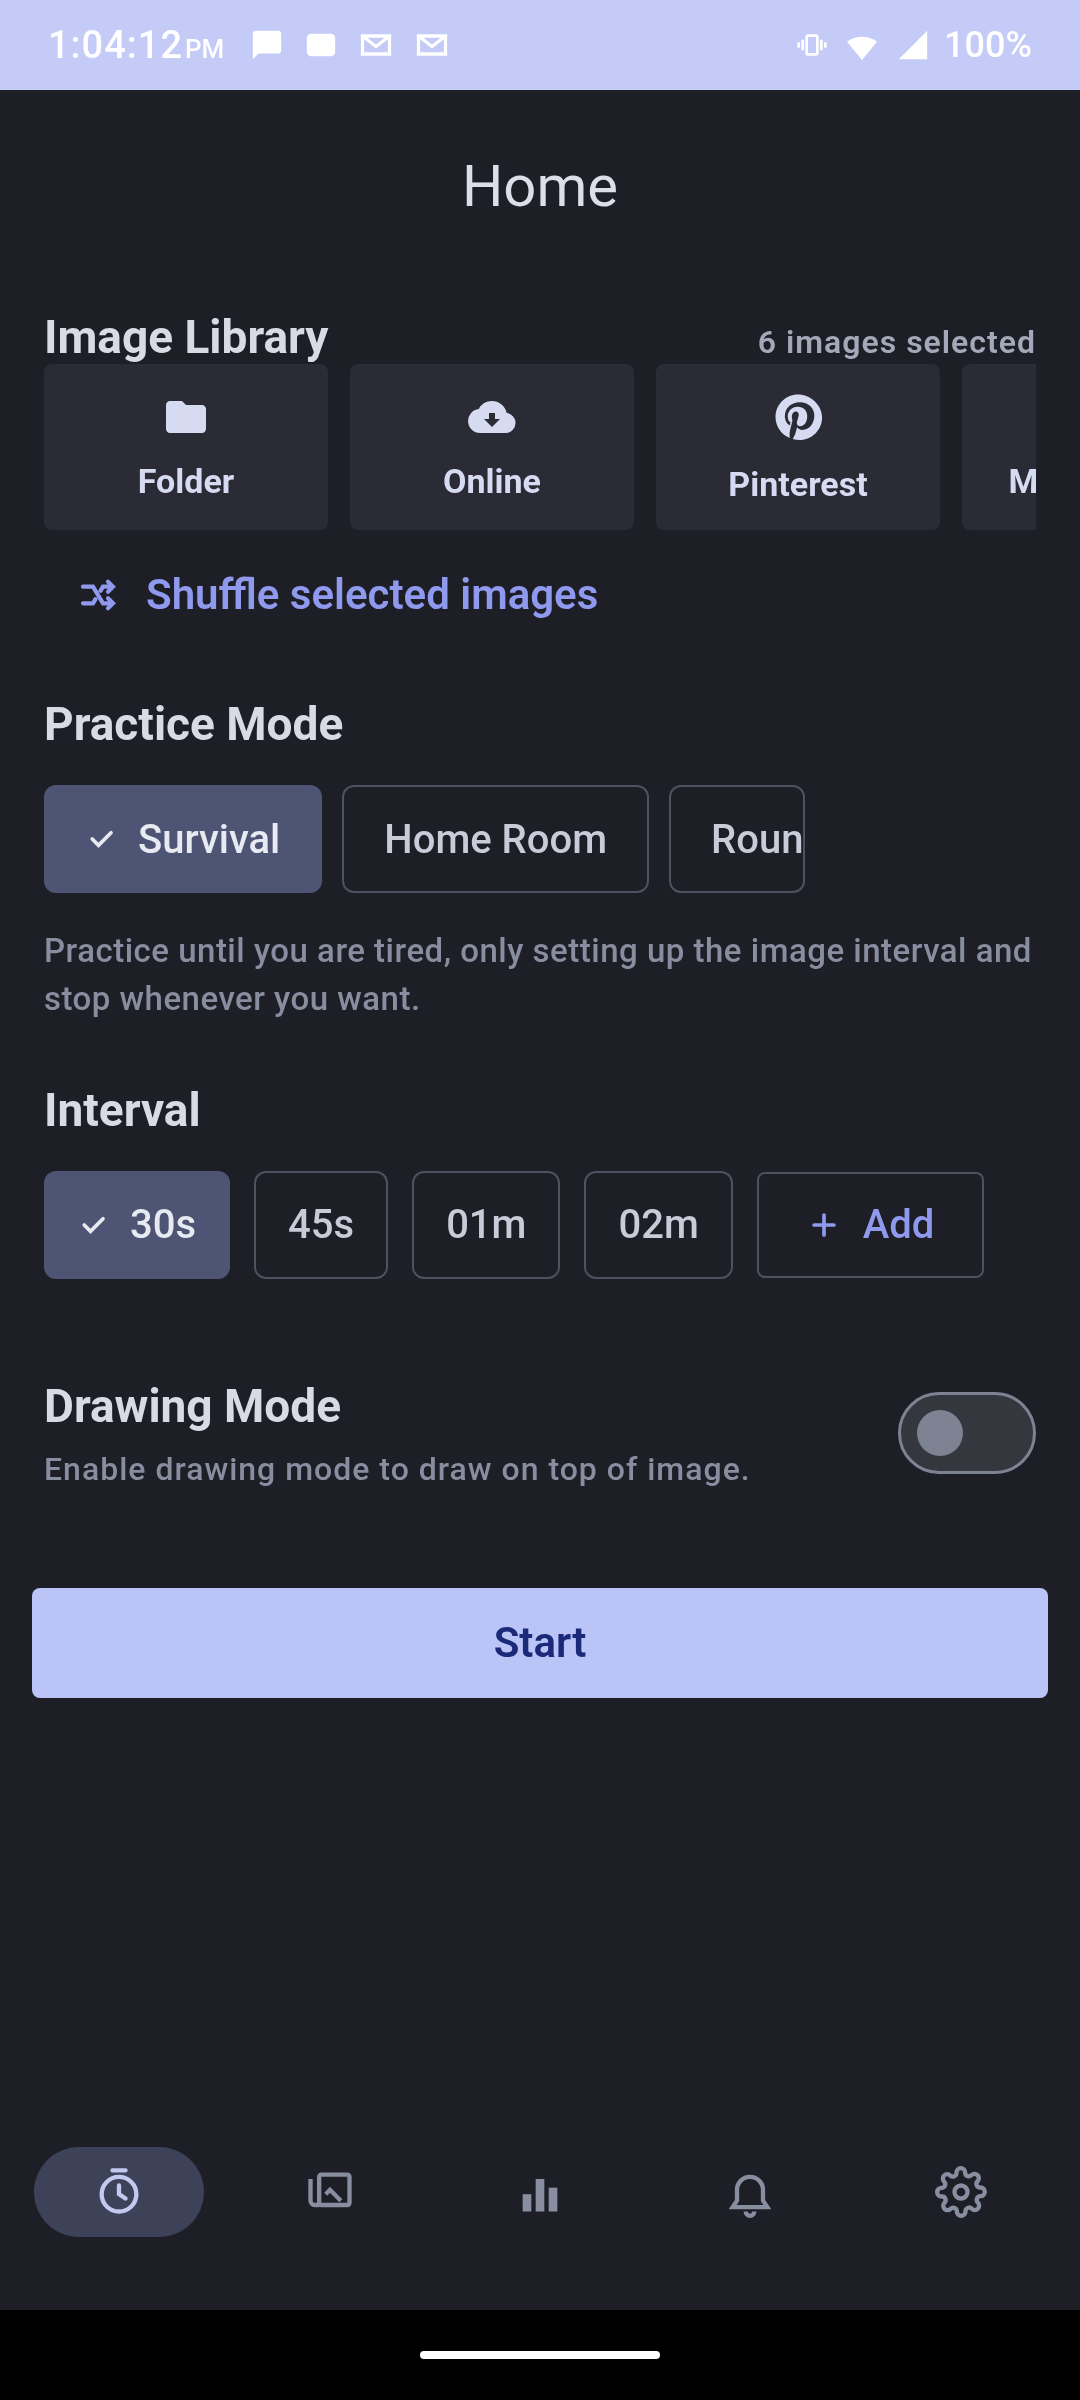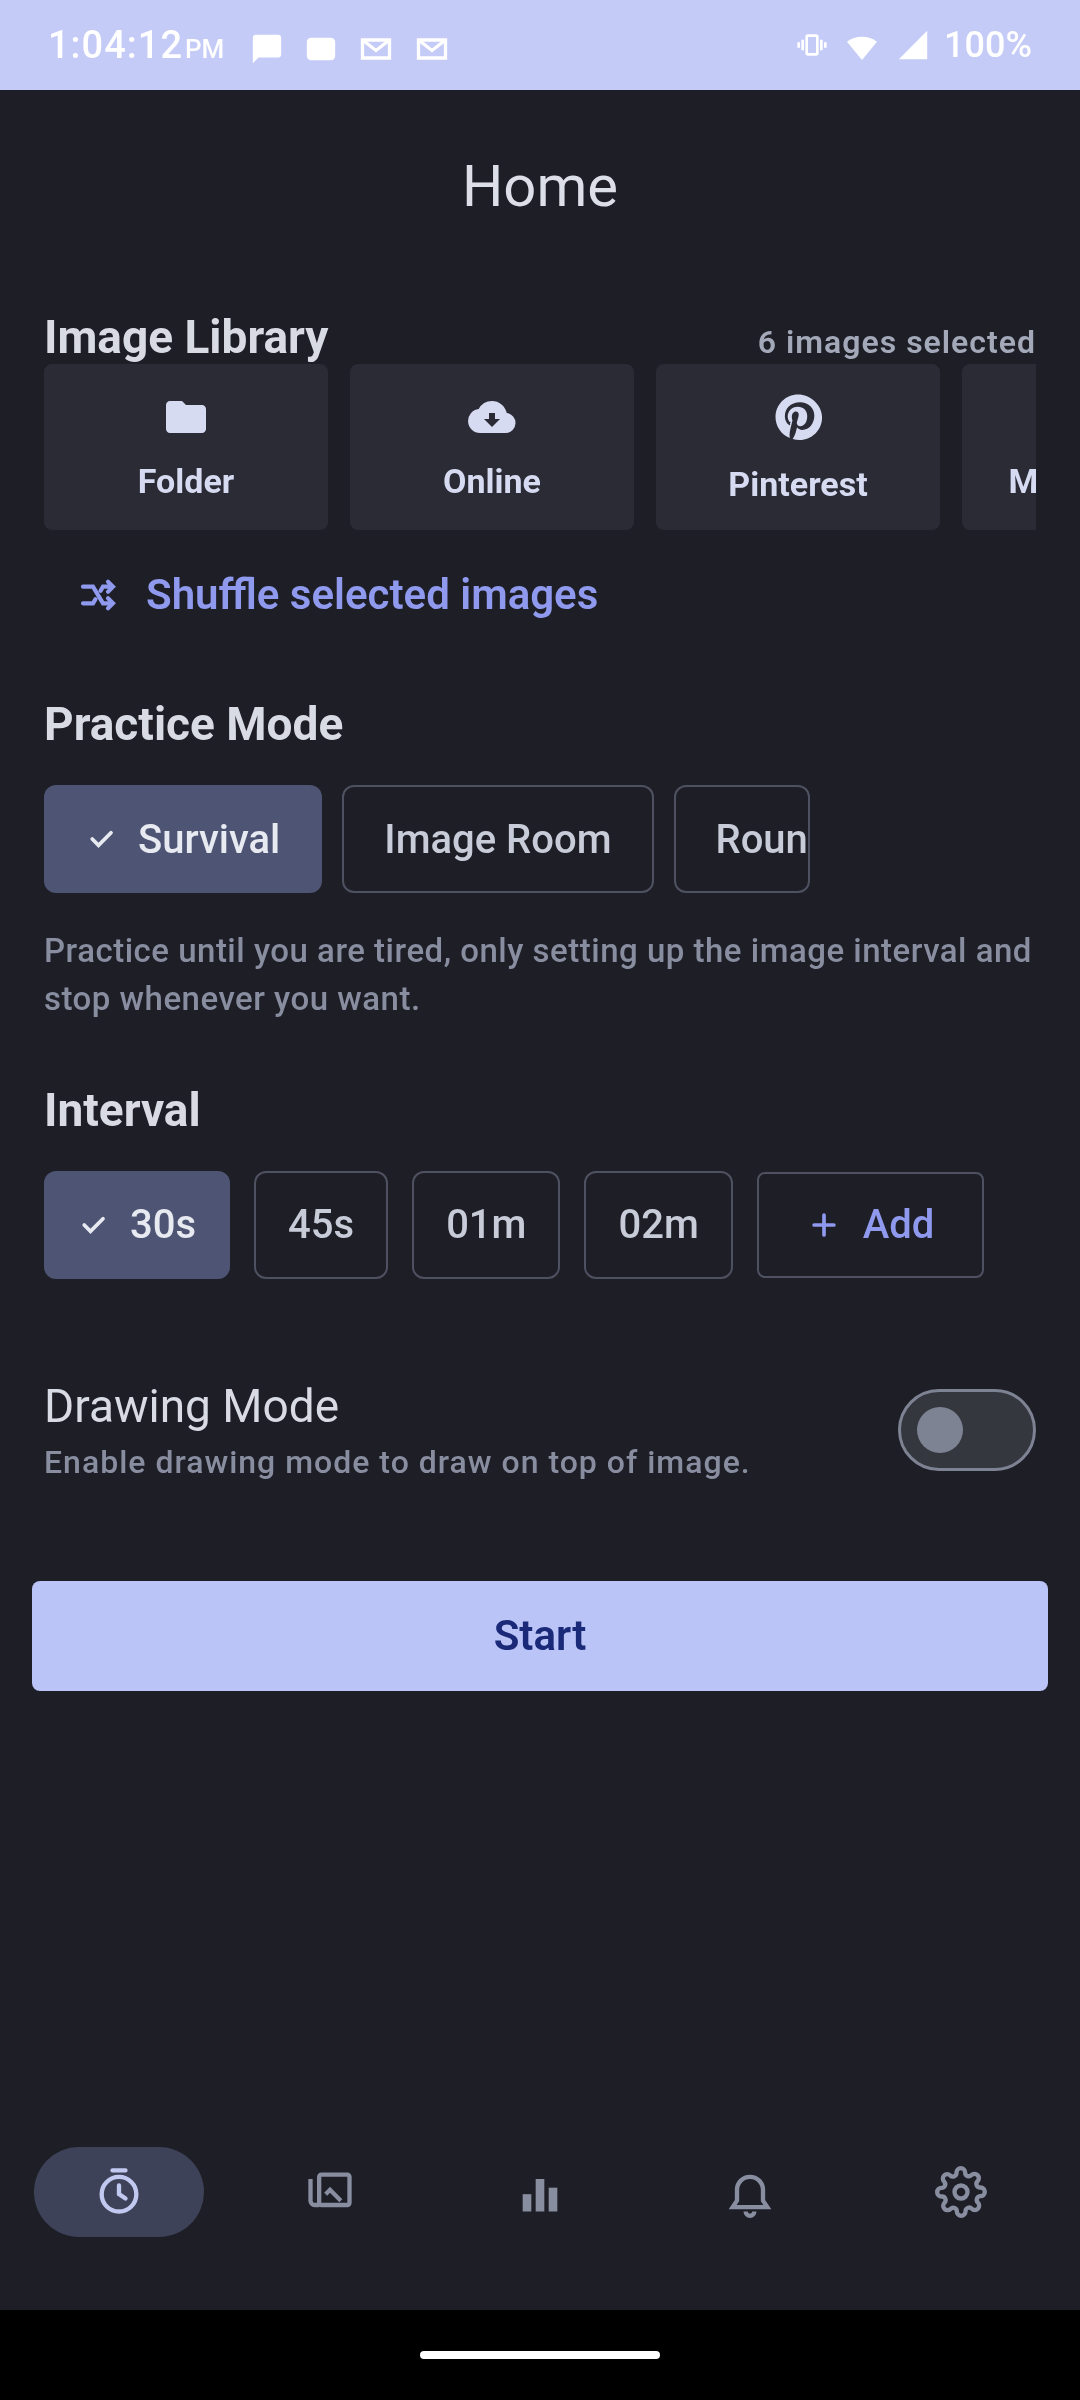--- a/index.html
+++ b/index.html
@@ -12,21 +12,21 @@
   }
   .status-bar {
     height: 90px;
     background: #c5cbf7;
     display: flex;
     align-items: center;
     justify-content: space-between;
     padding: 0 48px 0 48px;
     color: #fff;
   }
-  .status-left { display: flex; align-items: flex-end; gap: 26px; }
+  .status-left { display: flex; align-items: center; gap: 26px; }
   .status-time { font-size: 38px; font-weight: 500; letter-spacing: 1px; }
   .status-ampm { font-size: 26px; font-weight: 500; margin-left: 2px; }
   .status-icons { display: flex; align-items: center; gap: 20px; }
   .status-right { display: flex; align-items: center; gap: 14px; }
   .status-battery { font-size: 36px; font-weight: 500; }
   .app-body {
     background: #1d1e26;
     height: 2220px;
     padding: 0;
     position: relative;
@@ -146,22 +146,22 @@
   .drawing-row {
     display: flex;
     justify-content: space-between;
     align-items: center;
     margin-bottom: 100px;
   }
   .drawing-left { flex: 1; }
   .drawing-title {
     color: #d8dbe4;
     font-size: 46px;
-    font-weight: 400;
-    margin-bottom: 10px;
+    font-weight: 700;
+    margin-bottom: 17px;
   }
   .drawing-desc {
     color: #888da0;
     font-size: 32px;
     font-weight: 500;
     letter-spacing: 1px;
   }
   .toggle {
     width: 138px;
     height: 82px;
@@ -343,21 +343,21 @@
     <div class="mode-chips">
       <div class="chip selected">
         <span class="check">
           <svg width="30" height="30" viewBox="0 0 24 24" fill="none" stroke="currentColor" stroke-width="3" stroke-linecap="round">
               <path d="M5 12l5 5L20 7"></path>
             </svg>
         </span>
         <span>Survival</span>
       </div>
       <div class="chip">
-        <span>Image Room</span>
+        <span>Home Room</span>
       </div>
       <div class="chip" style="padding-right:0;">
         <span>Roun</span>
       </div>
     </div>
     <div class="mode-desc">Practice until you are tired, only setting up the image interval and stop whenever you want.</div>
 
     <div class="section-title">Interval</div>
     <div class="interval-chips">
       <div class="chip selected" style="padding:0 32px;">

